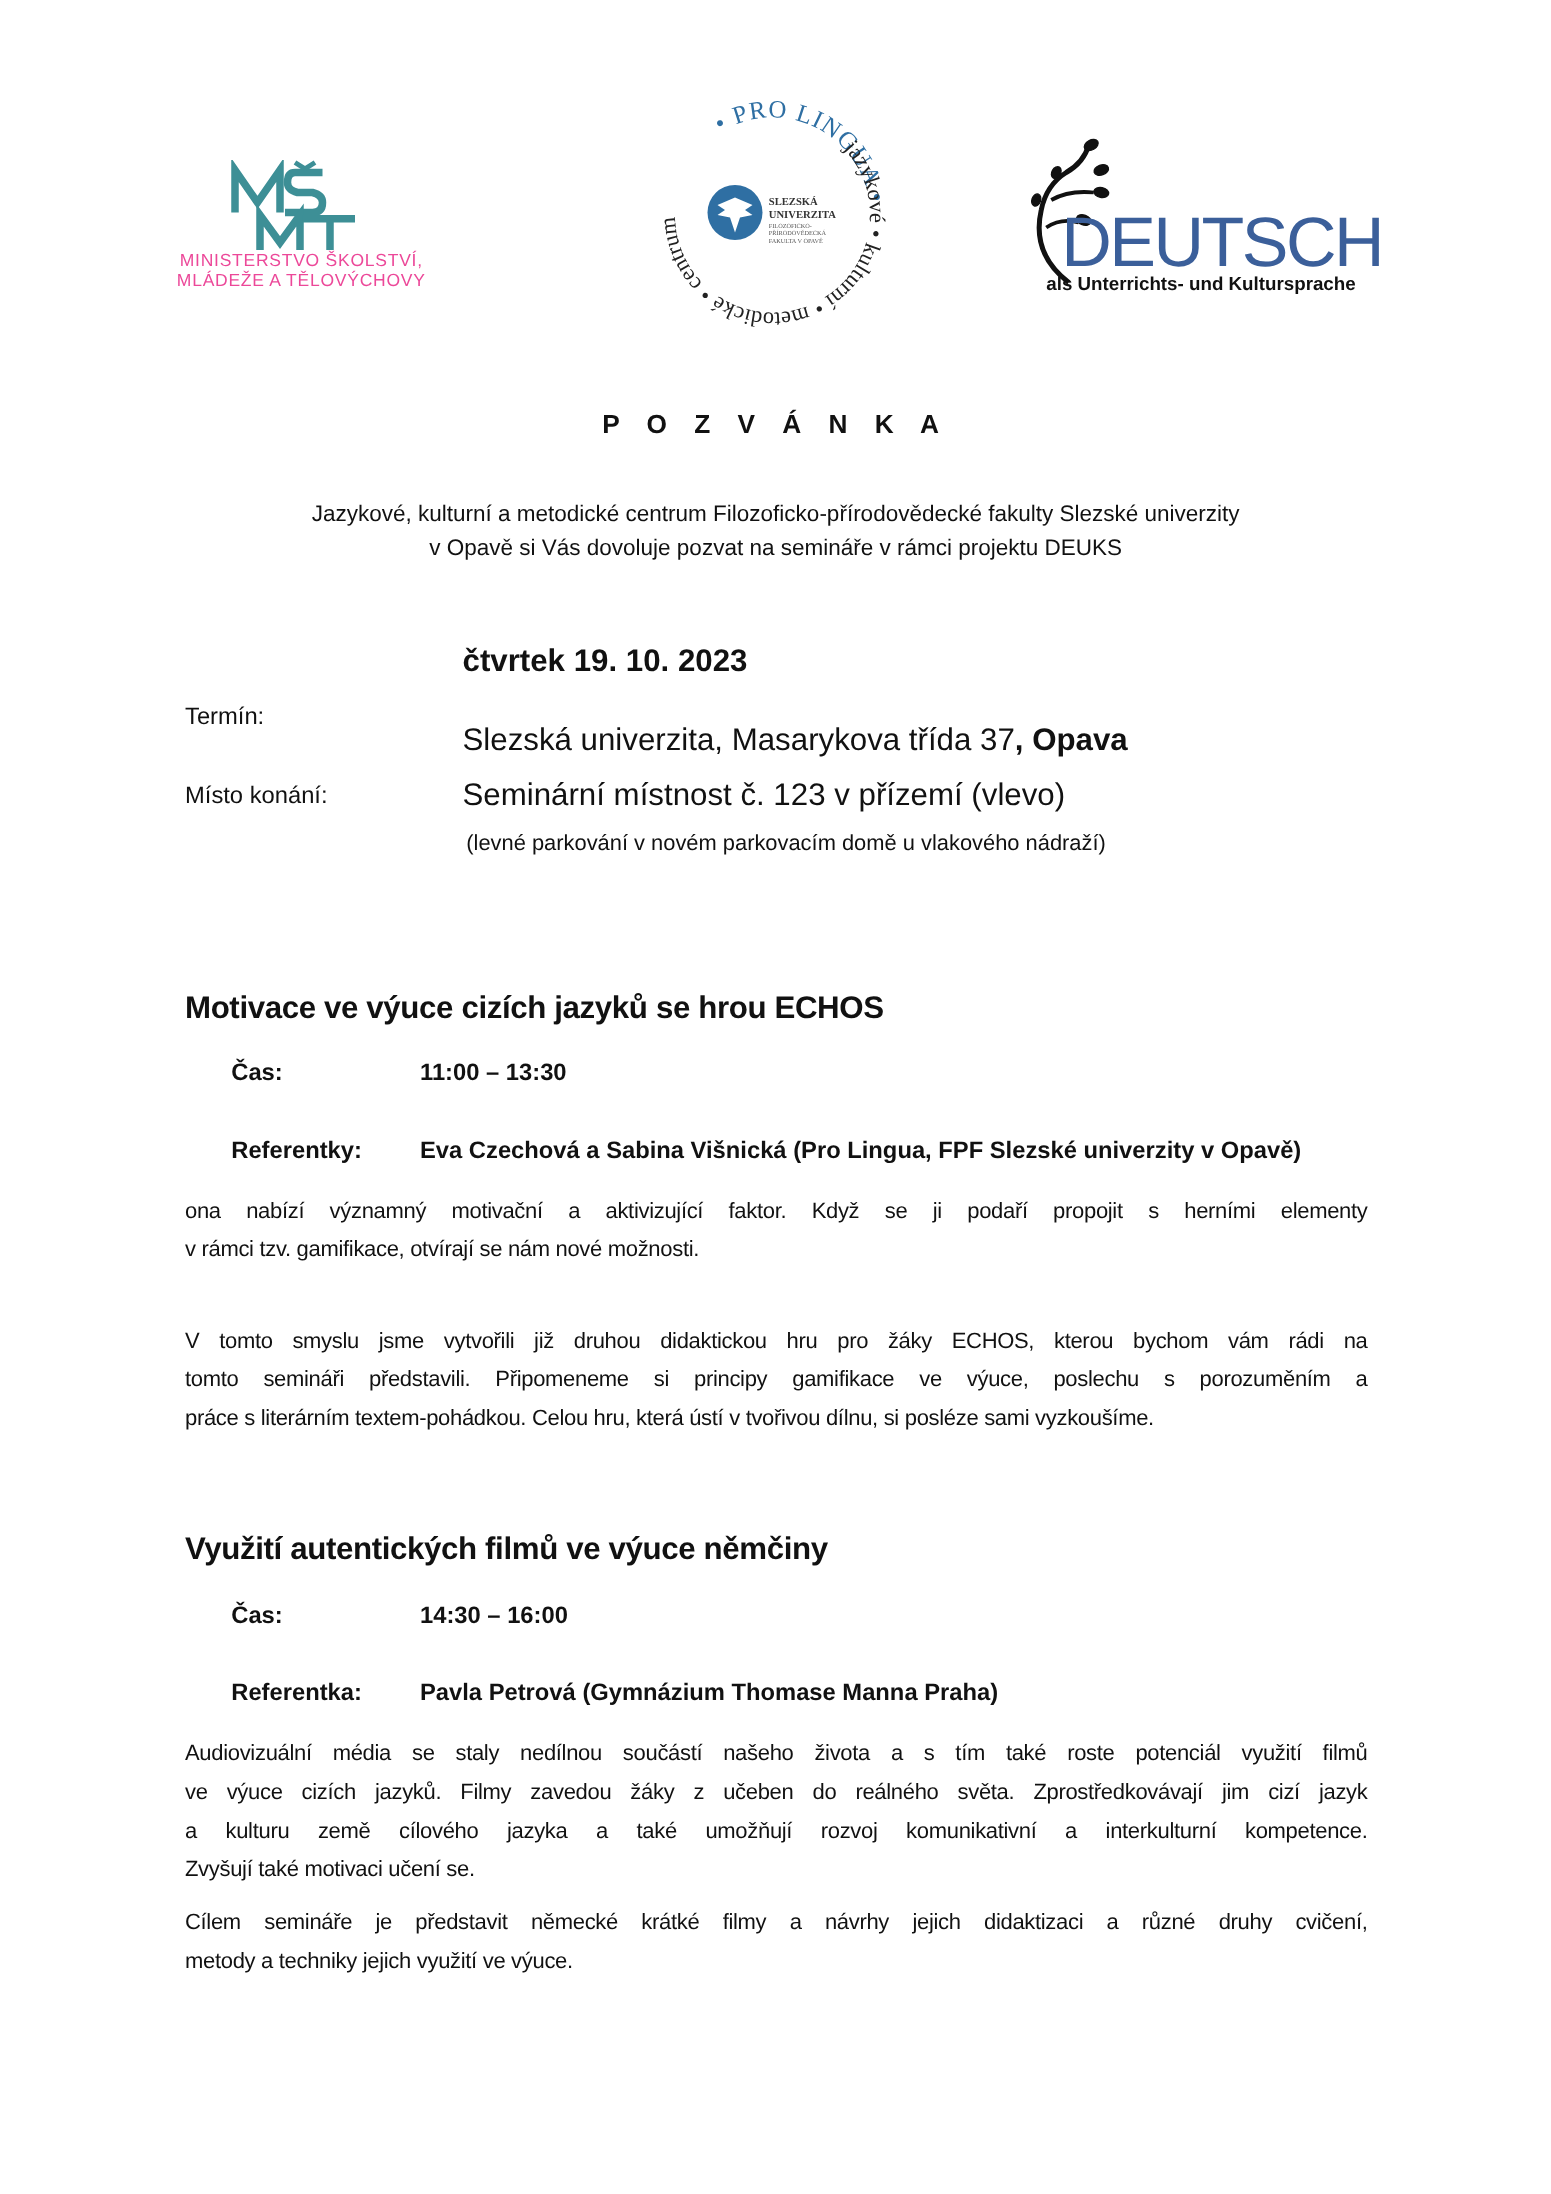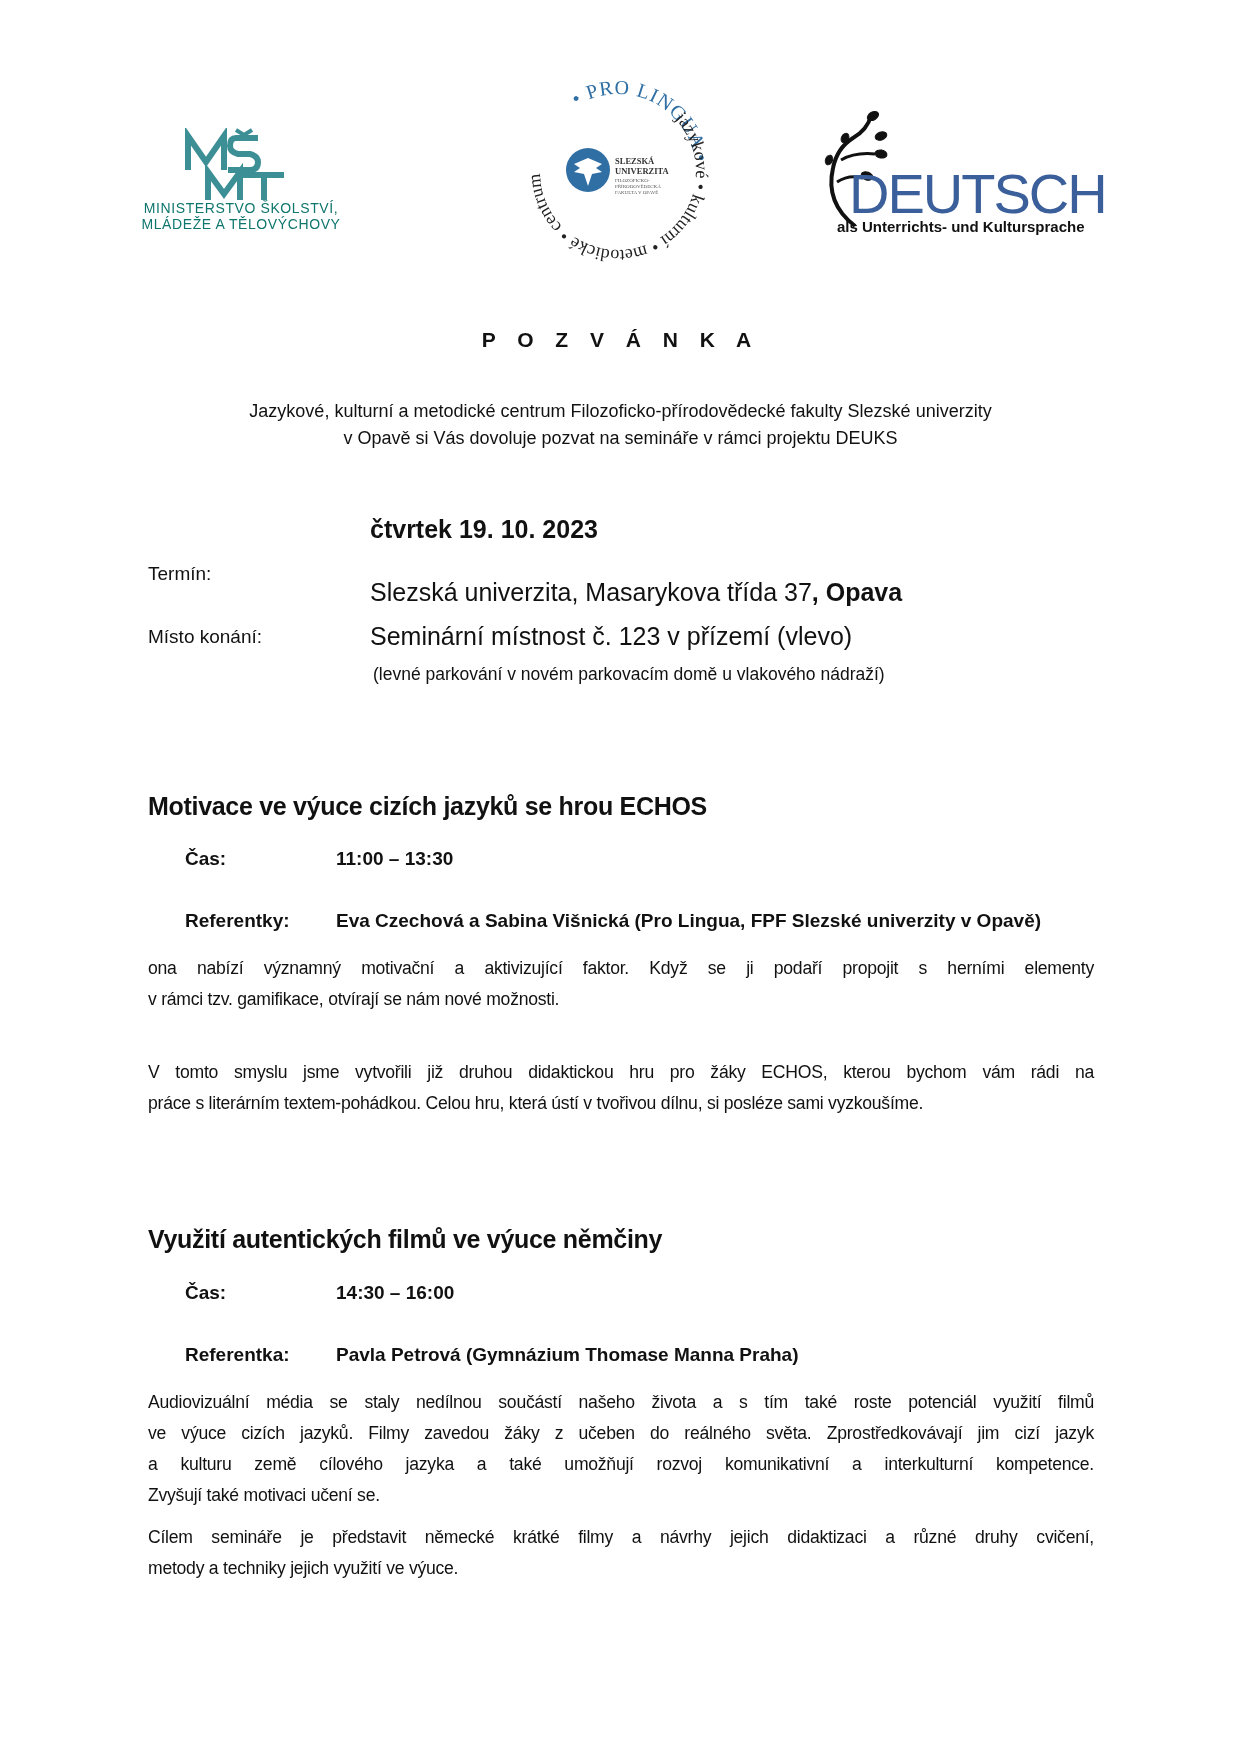--- a/index.html
+++ b/index.html
@@ -2,21 +2,21 @@
 <html><head>
 <meta charset="utf-8">
 <style>
   html, body { margin:0; padding:0; background:#ffffff; }
   body { width:1241px; height:1755px; position:relative; overflow:hidden;
          font-family:"Liberation Sans Narrow","Liberation Sans", sans-serif; color:#111; }
   .abs { position:absolute; }
 
   
   .msmt-mark { left:180px; top:128px; width:120px; height:74px; }
-  .msmt-text { left:126px; top:200px; width:230px; text-align:center; color:#0f766e;
+  .msmt-text { left:126px; top:200px; width:230px; text-align:center; color:#ec4899;
                font-family:"Liberation Sans", sans-serif; font-size:14px; line-height:16px; letter-spacing:0.6px; }
   .pl-ring { left:518px; top:72px; width:200px; height:200px; }
   .de-logo { left:815px; top:108px; width:300px; height:130px; }
 
   .title { left:0; width:1241px; top:328px; text-align:center; font-weight:bold; font-size:21px; letter-spacing:8px;
            font-family:"Liberation Sans", sans-serif; }
   .intro { left:100px; width:1041px; top:398px; text-align:center; font-size:18px; line-height:27px;
            font-family:"Liberation Sans", sans-serif; }
   .intro span { display:block; }
 
@@ -114,20 +114,21 @@
 <div class="abs meta-v" style="top:848px">11:00 – 13:30</div>
 <div class="abs meta-l" style="top:910px">Referentky:</div>
 <div class="abs meta-v" style="top:910px">Eva Czechová a Sabina Višnická (Pro Lingua, FPF Slezské univerzity v Opavě)</div>
 
 <div class="abs para" style="top:953px">
   <span class="line">ona nabízí významný motivační a aktivizující faktor. Když se ji podaří propojit s herními elementy</span>
   <span class="line last">v rámci tzv. gamifikace, otvírají se nám nové možnosti.</span>
 </div>
 <div class="abs para" style="top:1057px">
   <span class="line">V tomto smyslu jsme vytvořili již druhou didaktickou hru pro žáky ECHOS, kterou bychom vám rádi na</span>
+  <span class="line">tomto semináři představili. Připomeneme si principy gamifikace ve výuce, poslechu s porozuměním a</span>
   <span class="line last">práce s literárním textem-pohádkou. Celou hru, která ústí v tvořivou dílnu, si posléze sami vyzkoušíme.</span>
 </div>
 
 <div class="abs h2" style="top:1225px">Využití autentických filmů ve výuce němčiny</div>
 <div class="abs meta-l" style="top:1282px">Čas:</div>
 <div class="abs meta-v" style="top:1282px">14:30 – 16:00</div>
 <div class="abs meta-l" style="top:1344px">Referentka:</div>
 <div class="abs meta-v" style="top:1344px">Pavla Petrová (Gymnázium Thomase Manna Praha)</div>
 
 <div class="abs para" style="top:1387px">

